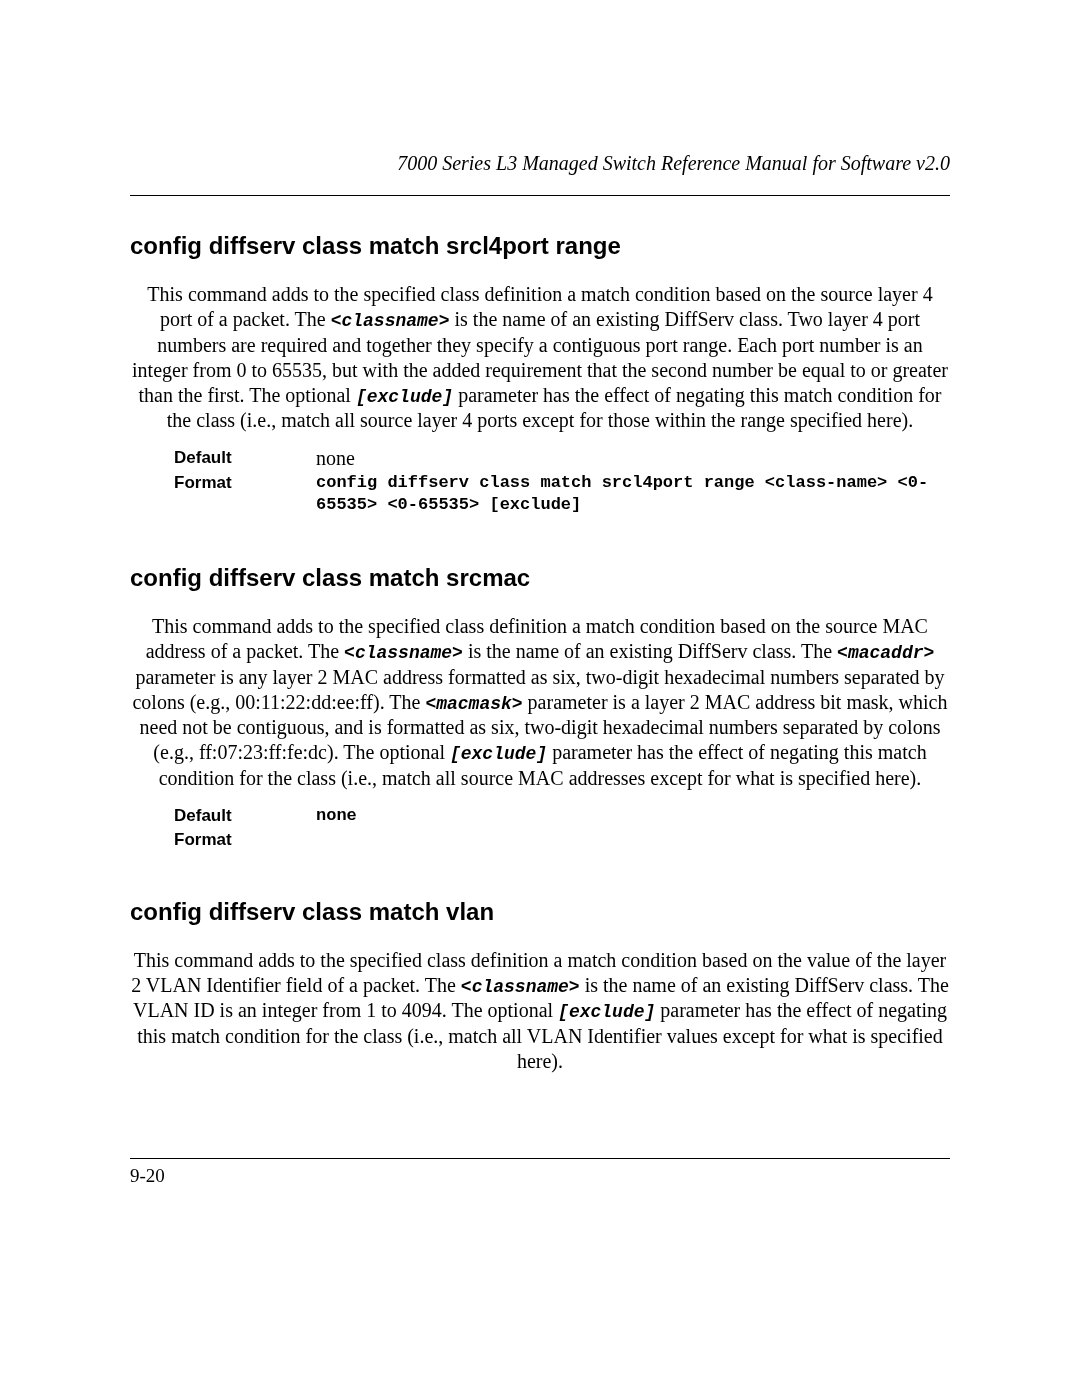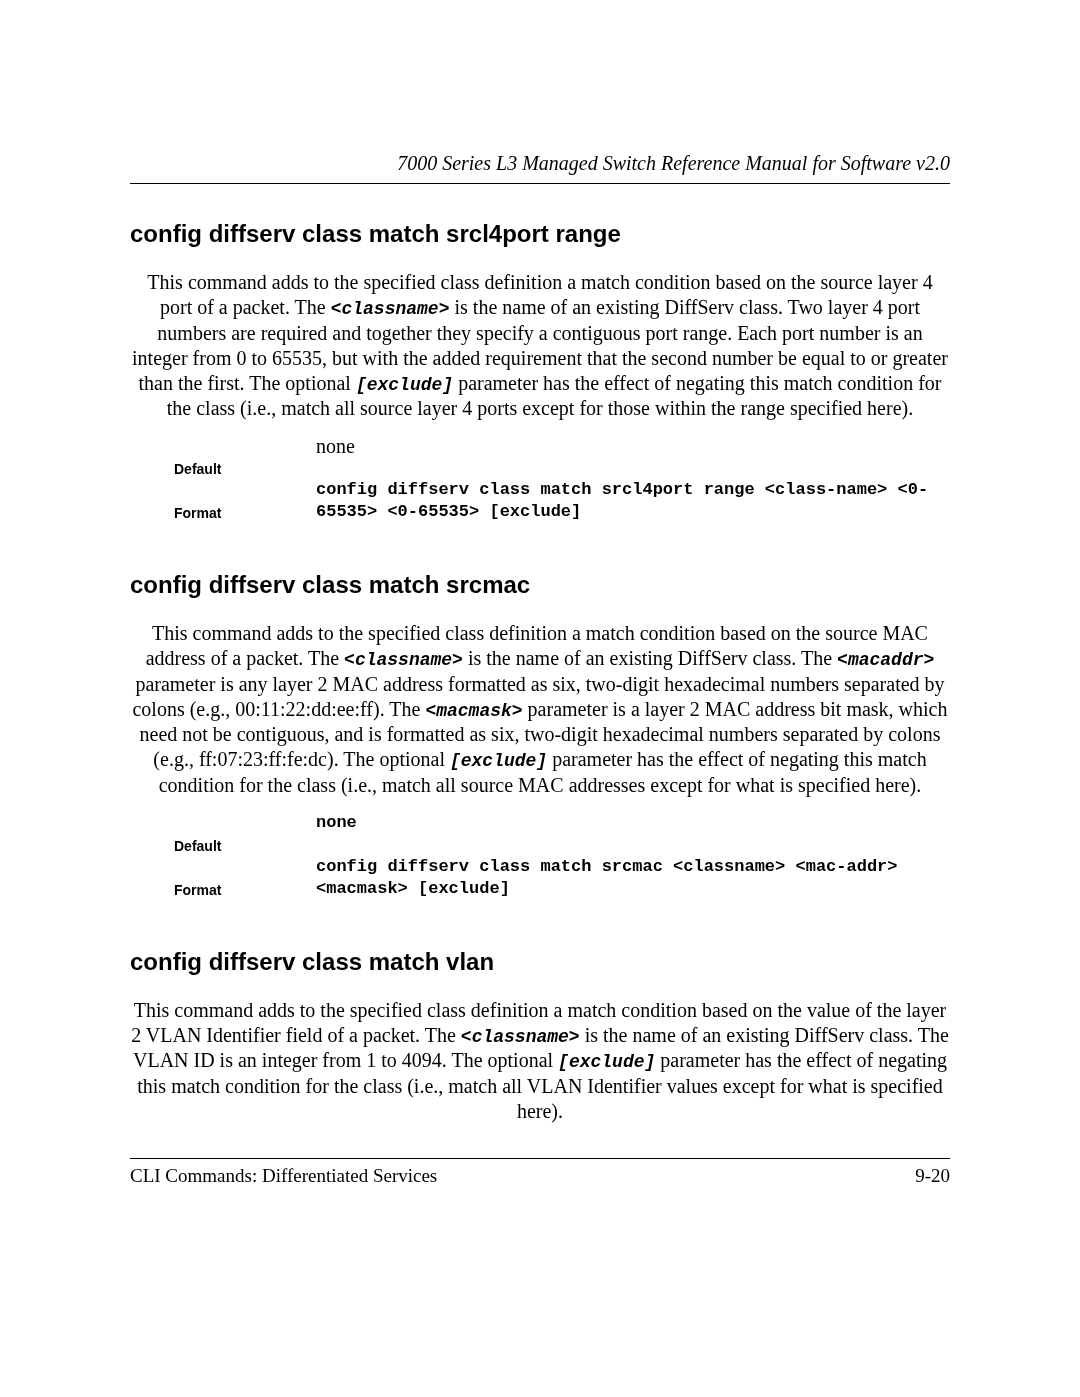--- a/index.html
+++ b/index.html
@@ -12,21 +12,21 @@
     width: 1080px;
     height: 1397px;
     box-sizing: border-box;
     padding: 152px 130px 0 130px;
     position: relative;
   }
   .hdr {
     font-style: italic;
     font-size: 20px;
     text-align: right;
-    padding-bottom: 8px;
+    padding-bottom: 20px;
     border-bottom: 1.5px solid #000;
     margin-bottom: 36px;
   }
   h2.section {
     font-family: Arial, Helvetica, sans-serif;
     font-weight: bold;
     font-size: 24px;
     margin: 0 0 22px 0;
   }
   p.para {
@@ -45,25 +45,24 @@
     margin: 6px 0 48px 44px;
   }
   .def-row {
     display: flex;
     align-items: flex-start;
     margin-bottom: 2px;
   }
   .def-label {
     font-family: Arial, Helvetica, sans-serif;
     font-weight: bold;
-    font-size: 14px;
+    font-size: 17px;
     width: 142px;
     flex-shrink: 0;
     padding-top: 1px;
-    margin-top: 25px;
   }
   .def-val-plain {
     font-size: 20px;
   }
   .def-val-code {
     font-family: "Courier New", Courier, monospace;
     font-weight: bold;
     font-size: 17px;
     line-height: 1.3;
     max-width: 640px;
@@ -106,27 +105,25 @@
   <p class="para">
     <span>This command adds to the specified class definition a match condition based on the source MAC address of a packet. The </span><span class="inline-code-bi">&lt;classname&gt;</span><span> is the name of an existing DiffServ class. The </span><span class="inline-code-bi">&lt;macaddr&gt;</span><span> parameter is any layer 2 MAC address formatted as six, two-digit hexadecimal numbers separated by colons (e.g., 00:11:22:dd:ee:ff). The </span><span class="inline-code-bi">&lt;macmask&gt;</span><span> parameter is a layer 2 MAC address bit mask, which need not be contiguous, and is formatted as six, two-digit hexadecimal numbers separated by colons (e.g., ff:07:23:ff:fe:dc). The optional </span><span class="inline-code-bi">[exclude]</span><span>  parameter has the effect of negating this match condition for the class (i.e., match all source MAC addresses except for what is specified here).</span>
   </p>
   <div class="def-table">
     <div class="def-row">
       <div class="def-label">Default</div>
       <div class="def-val-code">none</div>
     </div>
     <div class="def-row">
       <div class="def-label">Format</div>
-      <div class="def-val-code">config diffserv class match srcmac &lt;classname&gt; &lt;mac-addr&gt; &lt;macmask&gt; [exclude]</div>
     </div>
   </div>
 
   <h2 class="section">config diffserv class match vlan</h2>
   <p class="para">
     <span>This command adds to the specified class definition a match condition based on the value of the layer 2 VLAN Identifier field of a packet. The </span><span class="inline-code-bi">&lt;classname&gt;</span><span>  is the name of an existing DiffServ class. The VLAN ID is an integer from 1 to 4094. The optional </span><span class="inline-code-bi">[exclude]</span><span>  parameter has the effect of negating this match condition for the class (i.e., match all VLAN Identifier values except for what is specified here).</span>
   </p>
 
   <div class="ftr">
-    <span>CLI Commands: Differentiated Services</span>
     <span>9-20</span>
   </div>
 
 </div>
 
 </body></html>

